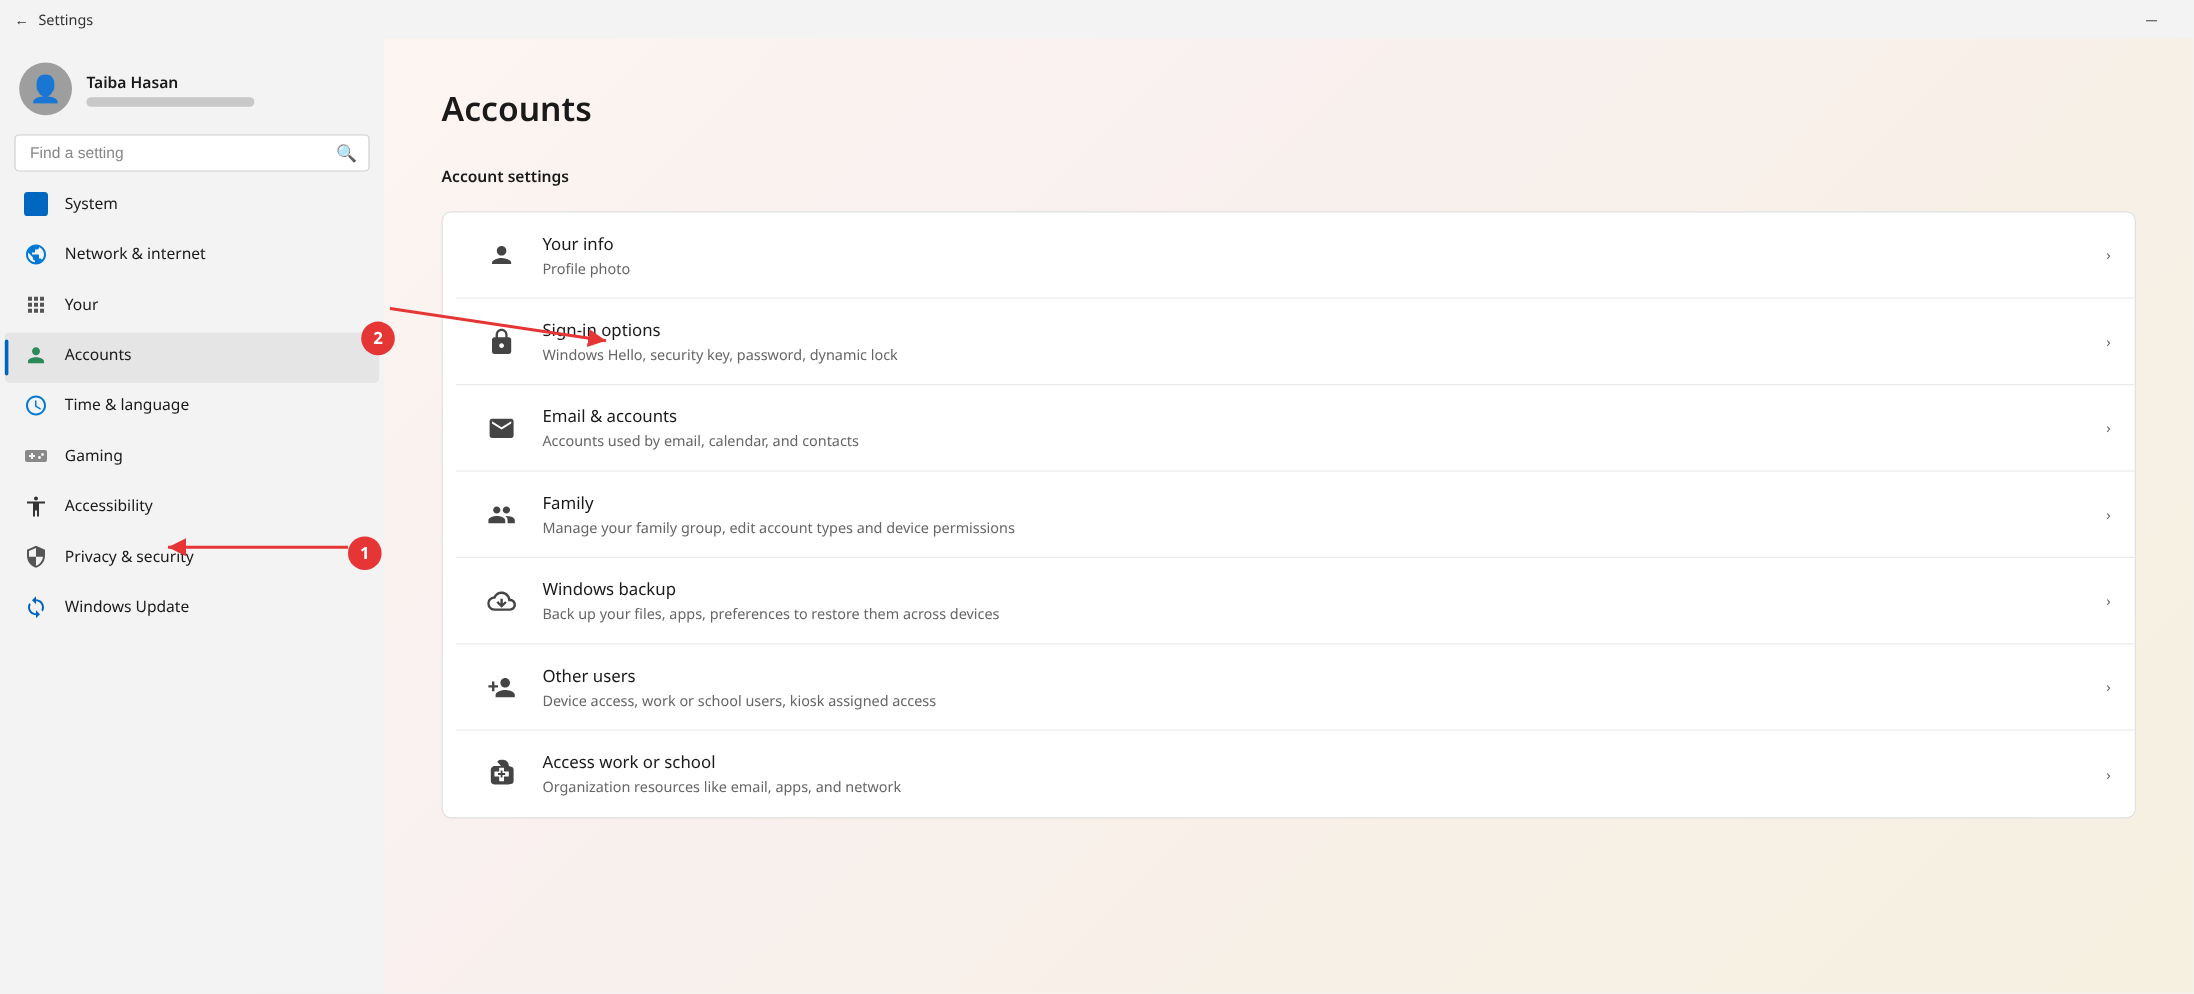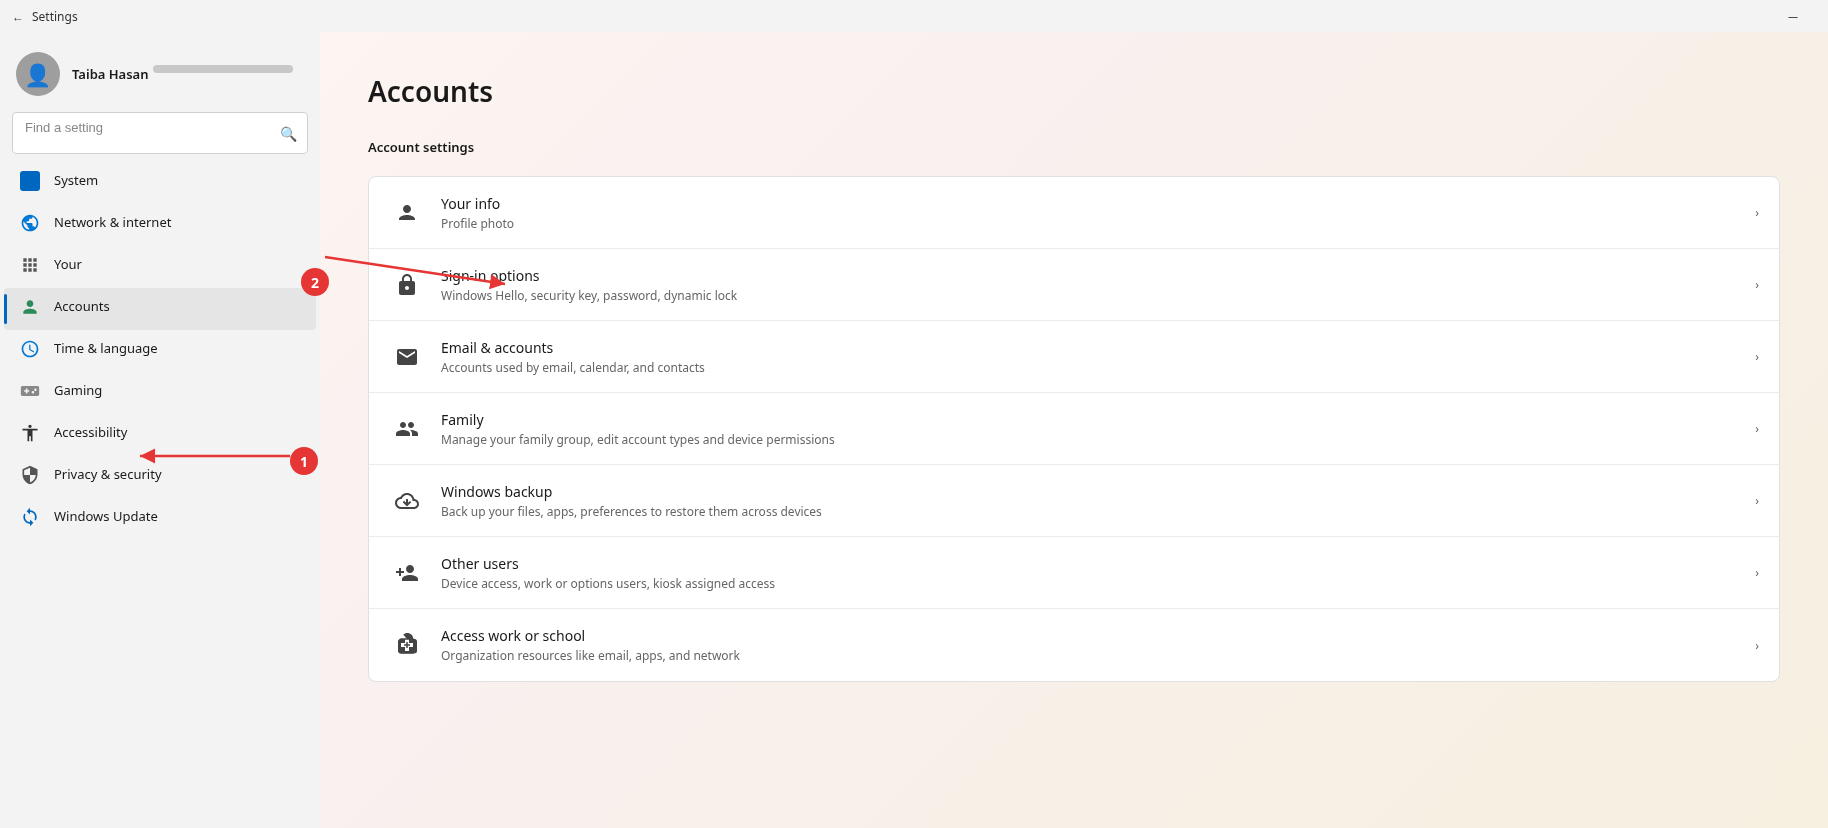--- a/index.html
+++ b/index.html
@@ -81,20 +81,21 @@
       align-items: center;
       justify-content: center;
       flex-shrink: 0;
     }
     .avatar-icon {
       color: #fff;
       font-size: 22px;
     }
     .user-info {
       display: flex;
+      flex-direction: column;
       gap: 4px;
     }
     .user-name {
       font-size: 13px;
       font-weight: 600;
       color: #1a1a1a;
     }
     .user-email-bar {
       width: 140px;
       height: 8px;
@@ -102,21 +103,21 @@
       border-radius: 4px;
     }
 
     
     .search-box {
       margin: 4px 12px 8px 12px;
       position: relative;
     }
     .search-input {
       width: 100%;
-      padding: 7px 36px 18px 12px;
+      padding: 7px 36px 7px 12px;
       border: 1px solid #d0d0d0;
       border-radius: 4px;
       background: #fff;
       font-size: 13px;
       color: #333;
       outline: none;
     }
     .search-input::placeholder { color: #888; }
     .search-icon-wrap {
       position: absolute;
@@ -198,20 +199,21 @@
       font-weight: 600;
       color: #1a1a1a;
       margin-bottom: 20px;
     }
 
     .settings-list {
       background: #fff;
       border-radius: 8px;
       overflow: hidden;
       border: 1px solid #e0e0e0;
+      padding-left: 11px;
     }
 
     .settings-row {
       display: flex;
       align-items: center;
       padding: 16px 20px;
       gap: 16px;
       cursor: pointer;
       border-bottom: 1px solid #ebebeb;
       transition: background 0.1s;
@@ -472,21 +474,21 @@
       </div>
 
       <div class="settings-row">
         <div class="row-icon">
           <svg width="24" height="24" viewBox="0 0 24 24" fill="#444">
               <path d="M15 12c2.21 0 4-1.79 4-4s-1.79-4-4-4-4 1.79-4 4 1.79 4 4 4zm-9-2V7H4v3H1v2h3v3h2v-3h3v-2H6zm9 4c-2.67 0-8 1.34-8 4v2h16v-2c0-2.66-5.33-4-8-4z"></path>
             </svg>
         </div>
         <div class="row-text">
           <span class="row-title">Other users</span>
-          <span class="row-subtitle">Device access, work or options users, kiosk assigned access</span>
+          <span class="row-subtitle">Device access, work or school users, kiosk assigned access</span>
         </div>
         <span class="row-chevron">›</span>
       </div>
 
       <div class="settings-row">
         <div class="row-icon">
           <svg width="24" height="24" viewBox="0 0 24 24" fill="#444">
               <path d="M20 6h-2.18c.07-.44.18-.88.18-1.35C18 2.55 15.45 0 12.35 0c-1.64 0-3.04.65-4.02 1.73L12 6H5.35C4.06 6 3 7.06 3 8.35V18c0 1.29 1.06 2.35 2.35 2.35h14.3C20.94 20.35 22 19.29 22 18V8.35C22 7.06 20.94 6 20 6zm-2 8h-4v4h-4v-4H6v-4h4V6h4v4h4v4z"></path>
               <path d="M20 6h-2.18c.07-.44.18-.88.18-1.35 0-1.3-.59-2.45-1.52-3.22L13 6h7z" fill="none"></path>
               <rect x="5" y="6" width="14" height="14" rx="1" fill="none" stroke="#444" stroke-width="1.5"></rect>

